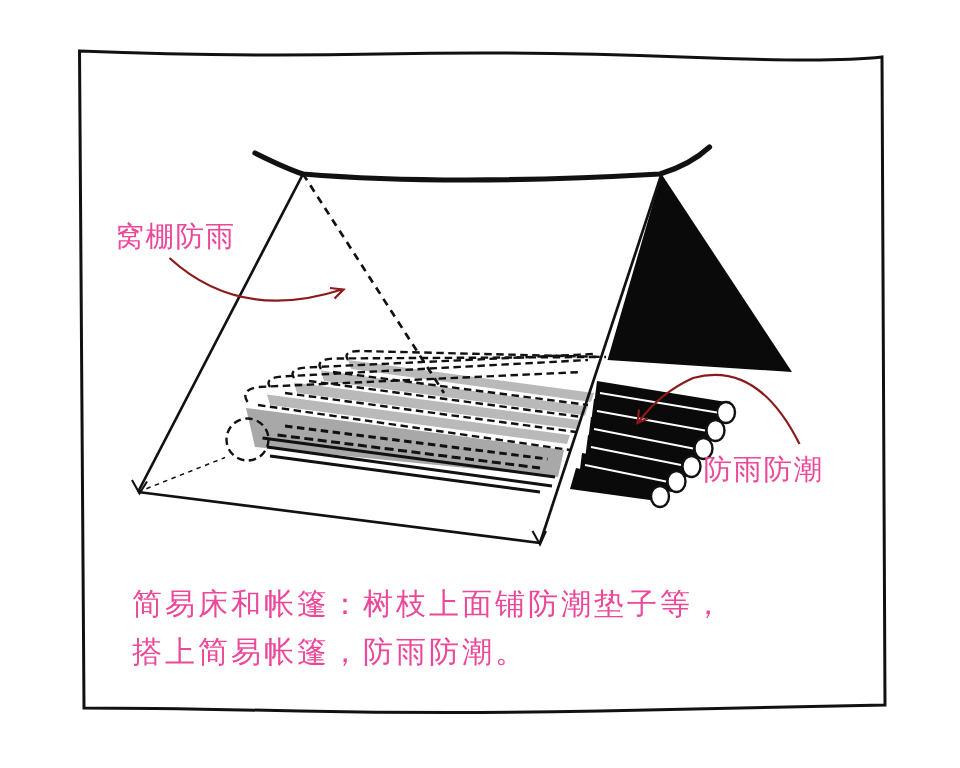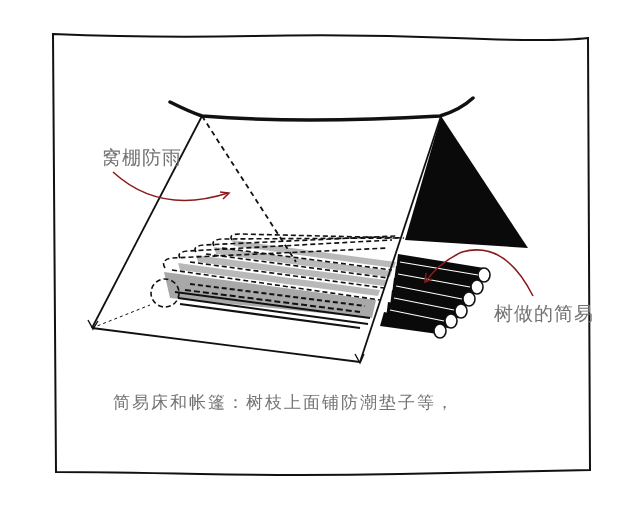--- a/index.html
+++ b/index.html
@@ -1,22 +1,22 @@
 <!DOCTYPE html>
 <html><head>
   <meta charset="utf-8">
   <style>
     html, body { margin: 0; padding: 0; background: #ffffff; }
     body { width: 640px; height: 512px; position: relative; overflow: hidden;
            font-family: "DejaVu Serif", "Liberation Serif", serif; }
     #stage { position: absolute; left: 0; top: 0; width: 640px; height: 512px; }
-    .label { position: absolute; color: #737373; font-weight: 300; letter-spacing: 1px; margin-left: 25px; }
+    .label { position: absolute; color: #ec4899; font-weight: 300; letter-spacing: 1px; }
     #label-shelter { left: 77px; top: 145px; font-size: 19px; }
     #label-bed { left: 469px; top: 298px; font-size: 19px; line-height: 30px; width: 120px; }
-    #caption { left: 88px; top: 386px; font-size: 17px; line-height: 32px; letter-spacing: 2px; width: 500px; }
+    #caption { left: 88px; top: 386px; font-size: 20px; line-height: 32px; letter-spacing: 2px; width: 500px; }
     .line { display: block; white-space: nowrap; }
   </style>
 </head>
 <body>
 
 <div id="stage">
   <svg width="640" height="512" viewBox="0 0 640 512" xmlns="http://www.w3.org/2000/svg">
 
     <path d="M53,34 Q150,38 253,36 T455,38 T588,38 L590,470 Q500,472 400,474 T200,474 T56,472 Z" fill="none" stroke="#111" stroke-width="2"></path>
 
@@ -94,18 +94,19 @@
       <path d="M220,192 L229,193 L223,199" fill="none"></path>
       <path d="M533,296 Q505,240 462,252 Q440,262 426,281"></path>
       <path d="M426,273 L425,282 L432,279"></path>
     </g>
   </svg>
 </div>
 
 <div id="label-shelter" class="label">窝棚防雨</div>
 
 <div id="label-bed" class="label">
-  <span class="line">树做的简易</span>
+  <span class="line">防雨防潮</span>
 </div>
 
 <div id="caption" class="label">
   <span class="line">简易床和帐篷：树枝上面铺防潮垫子等，</span>
+  <span class="line">搭上简易帐篷，防雨防潮。</span>
 </div>
 
 </body></html>

